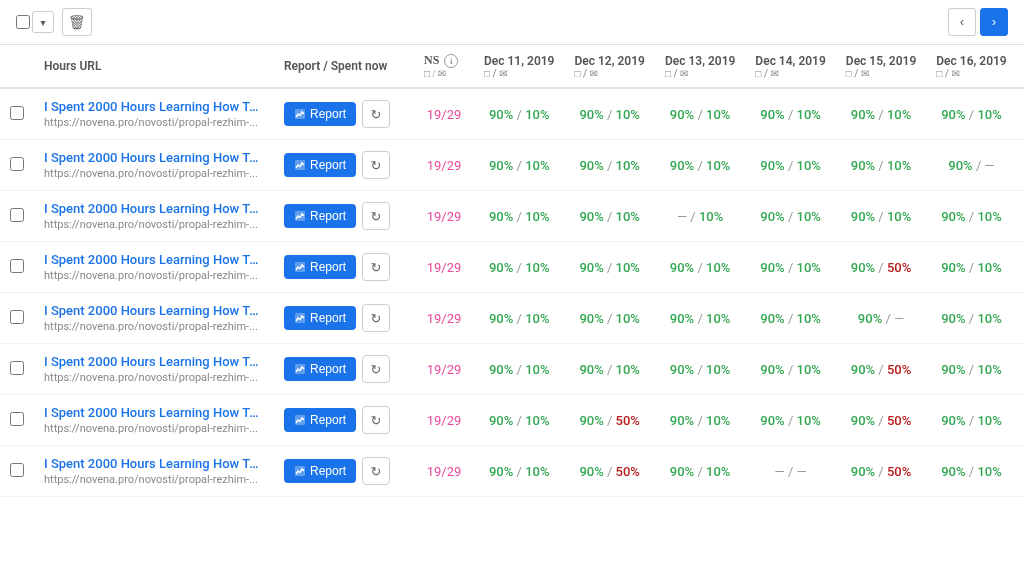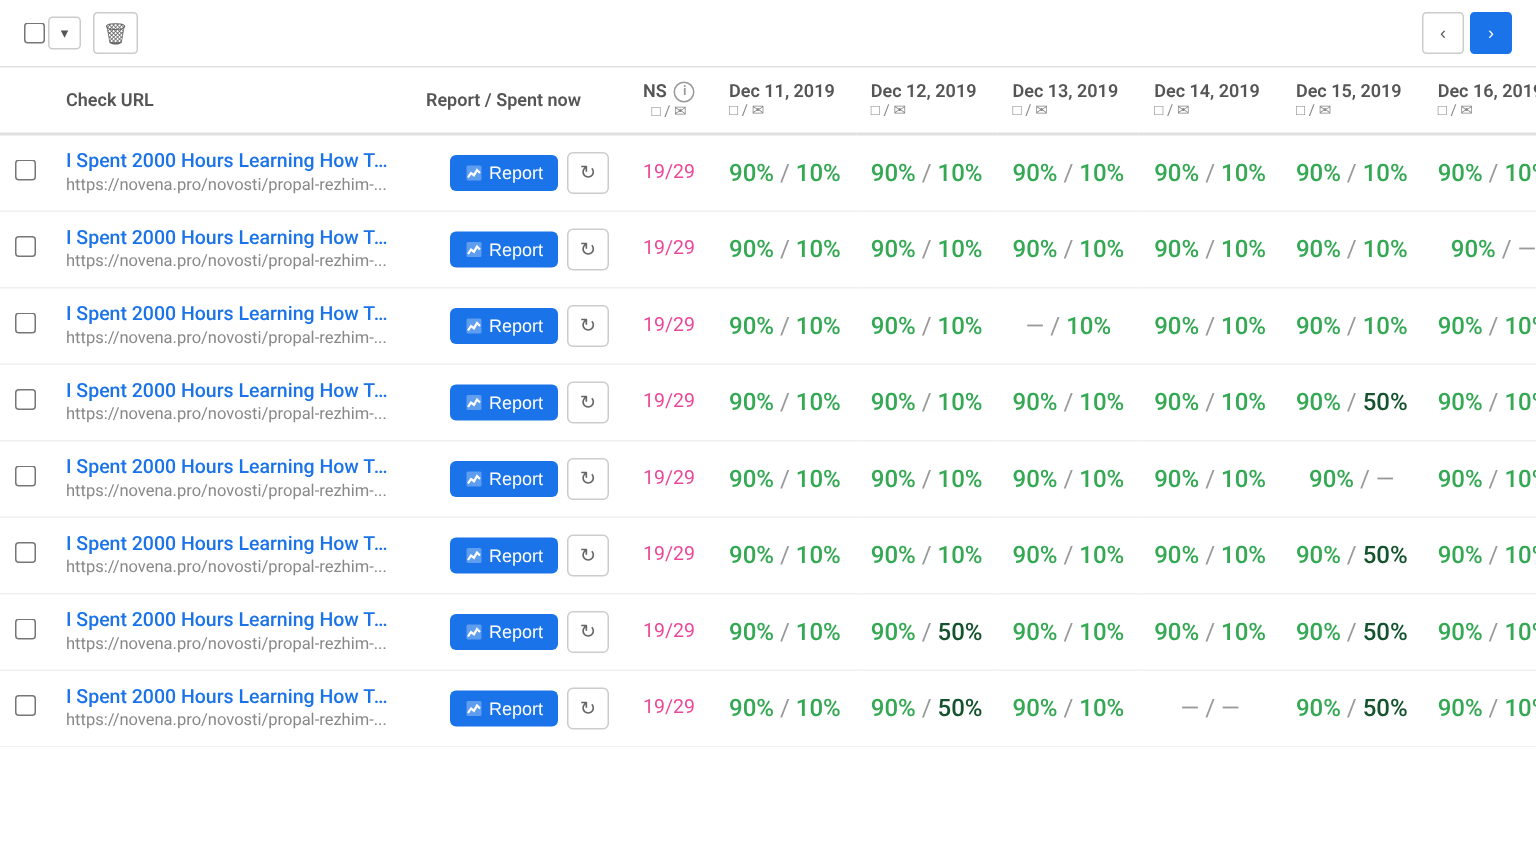--- a/index.html
+++ b/index.html
@@ -100,22 +100,23 @@
       font-size: 12px;
       color: #555;
       white-space: nowrap;
       border-bottom: 1px solid #e0e0e0;
     }
     thead th.date-col {
       text-align: left;
       min-width: 90px;
     }
     thead th.ns-col {
-      text-align: center;
+      text-align: left;
       min-width: 60px;
+      font-family: Liberation Serif, serif;
     }
     thead th.url-col {
       min-width: 240px;
     }
     thead th.report-col {
       min-width: 140px;
     }
     .sub-header {
       font-size: 10px;
       color: #888;
@@ -144,21 +145,20 @@
       color: #888;
       white-space: nowrap;
       overflow: hidden;
       text-overflow: ellipsis;
       max-width: 220px;
     }
     .report-cell {
       display: flex;
       align-items: center;
       gap: 6px;
-      margin-left: 16px;
     }
     .report-btn {
       background: #1a73e8;
       color: #fff;
       border: none;
       border-radius: 4px;
       padding: 5px 10px;
       cursor: pointer;
       font-size: 12px;
       display: flex;
@@ -179,25 +179,25 @@
       color: #666;
       font-size: 13px;
     }
     .ns-value {
       text-align: center;
       font-size: 13px;
       color: #ec4899;
     }
     .date-cell {
       text-align: center;
-      font-size: 16px;
+      font-size: 13px;
       white-space: nowrap;
     }
     .green { color: #34a853; font-weight: 500; }
-    .red { color: #14532d; font-weight: 500; }
+    .red { color: #b91c1c; font-weight: 500; }
     .dash { color: #999; }
     .info-icon {
       display: inline-flex;
       align-items: center;
       justify-content: center;
       width: 14px;
       height: 14px;
       border-radius: 50%;
       border: 1px solid #999;
       font-size: 9px;
@@ -226,21 +226,21 @@
     <button class="nav-btn active">›</button>
   </div>
 </div>
 
 <div class="table-container">
   <table>
     <thead>
       <tr>
         <th style="width:30px;"></th>
         <th class="url-col">
-          <span>Check URL</span>
+          <span>Hours URL</span>
         </th>
         <th class="report-col">
           <span>Report / Spent now</span>
         </th>
         <th class="ns-col">
           <span>NS</span>
           <span class="info-icon">i</span>
           <div class="sub-header">□ / ✉</div>
         </th>
         <th class="date-col">

